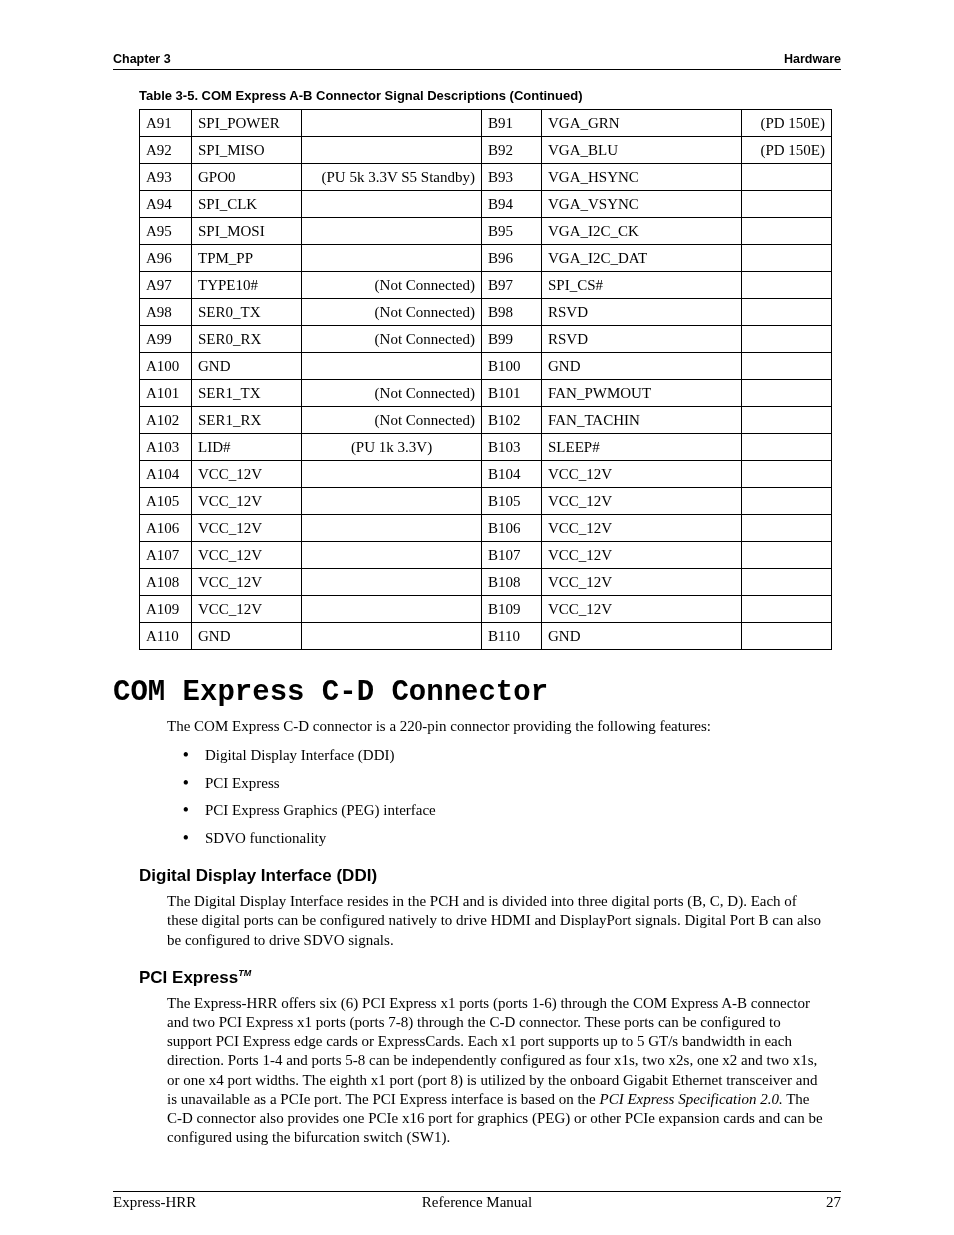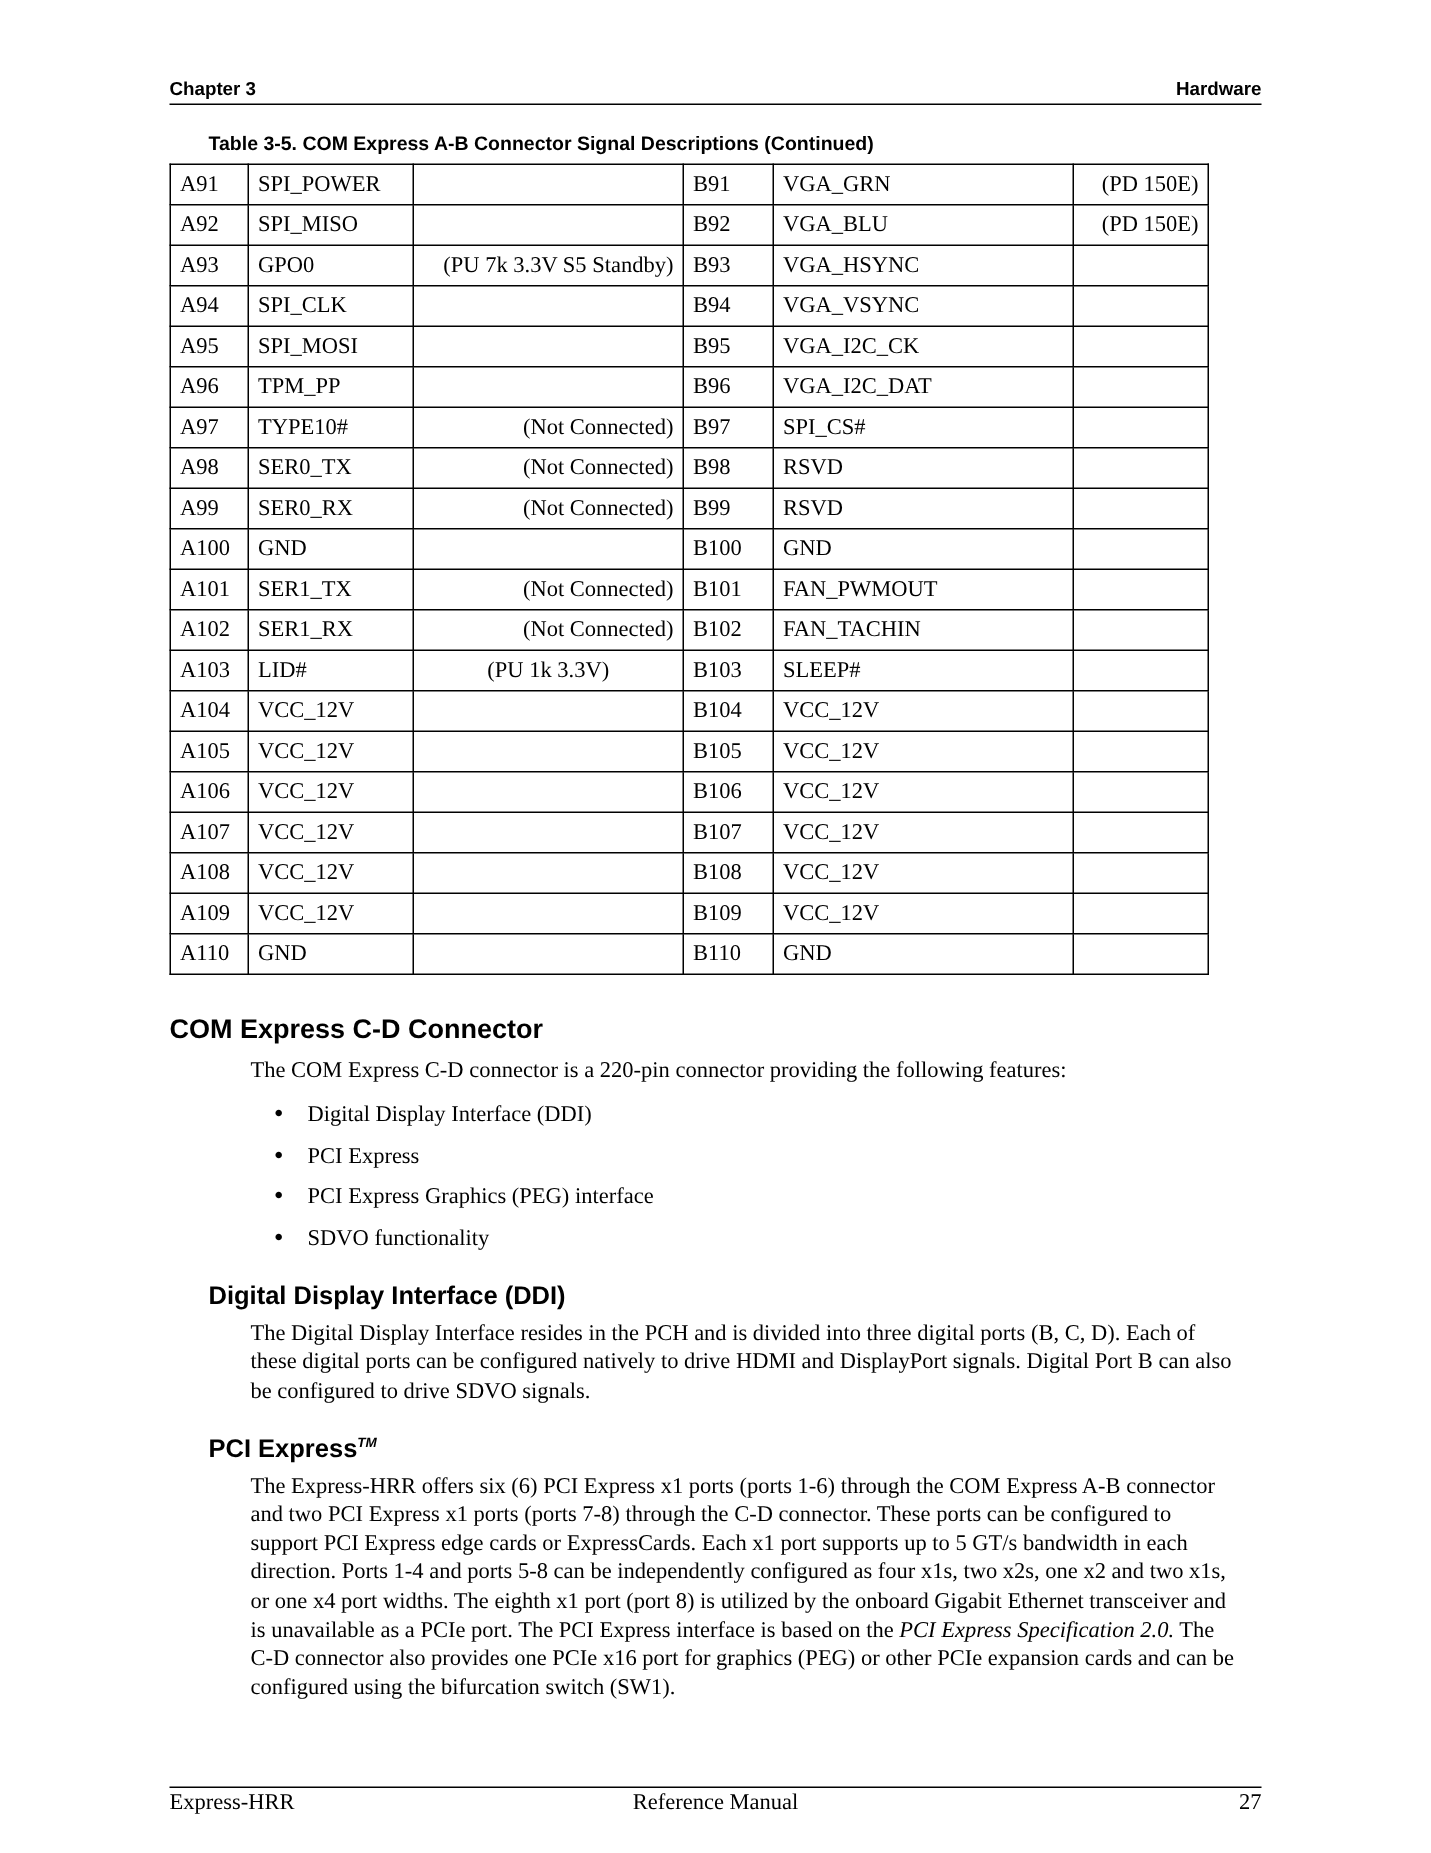--- a/index.html
+++ b/index.html
@@ -28,40 +28,41 @@
   }
   .table-caption {
     font-family: Arial, Helvetica, sans-serif;
     font-weight: bold;
     font-size: 13px;
     margin: 18px 0 6px 26px;
   }
   table.signal {
     border-collapse: collapse;
     width: 692px;
+    margin-left: 26px;
     table-layout: fixed;
   }
   table.signal td {
     border: 1px solid #000;
     padding: 3px 6px;
     font-size: 15px;
     vertical-align: middle;
     line-height: 1.25;
     height: 20px;
   }
   .col-pinA { width: 52px; }
   .col-sigA { width: 110px; }
   .col-noteA { width: 180px; text-align: right; }
   .col-pinB { width: 60px; }
   .col-sigB { width: 200px; }
   .col-noteB { width: 90px; text-align: right; }
   h2.section {
-    font-family: Liberation Sans, sans-serif;
-    font-weight: bold;
-    font-size: 18px;
+    font-family: Liberation Mono, monospace;
+    font-weight: bold;
+    font-size: 29px;
     margin: 26px 0 8px 0;
   }
   p.body {
     margin: 6px 16px 10px 54px;
     line-height: 1.28;
   }
   ul.features {
     list-style: none;
     margin: 4px 0 8px 70px;
     padding: 0;
@@ -148,21 +149,21 @@
           <td>A92</td>
           <td>SPI_MISO</td>
           <td style="text-align:right"></td>
           <td>B92</td>
           <td>VGA_BLU</td>
           <td style="text-align:right">(PD 150E)</td>
         </tr>
         <tr>
           <td>A93</td>
           <td>GPO0</td>
-          <td style="text-align:right">(PU 7k 3.3V S5 Standby)</td>
+          <td style="text-align:right">(PU 5k 3.3V S5 Standby)</td>
           <td>B93</td>
           <td>VGA_HSYNC</td>
           <td style="text-align:right"></td>
         </tr>
         <tr>
           <td>A94</td>
           <td>SPI_CLK</td>
           <td style="text-align:right"></td>
           <td>B94</td>
           <td>VGA_VSYNC</td>

